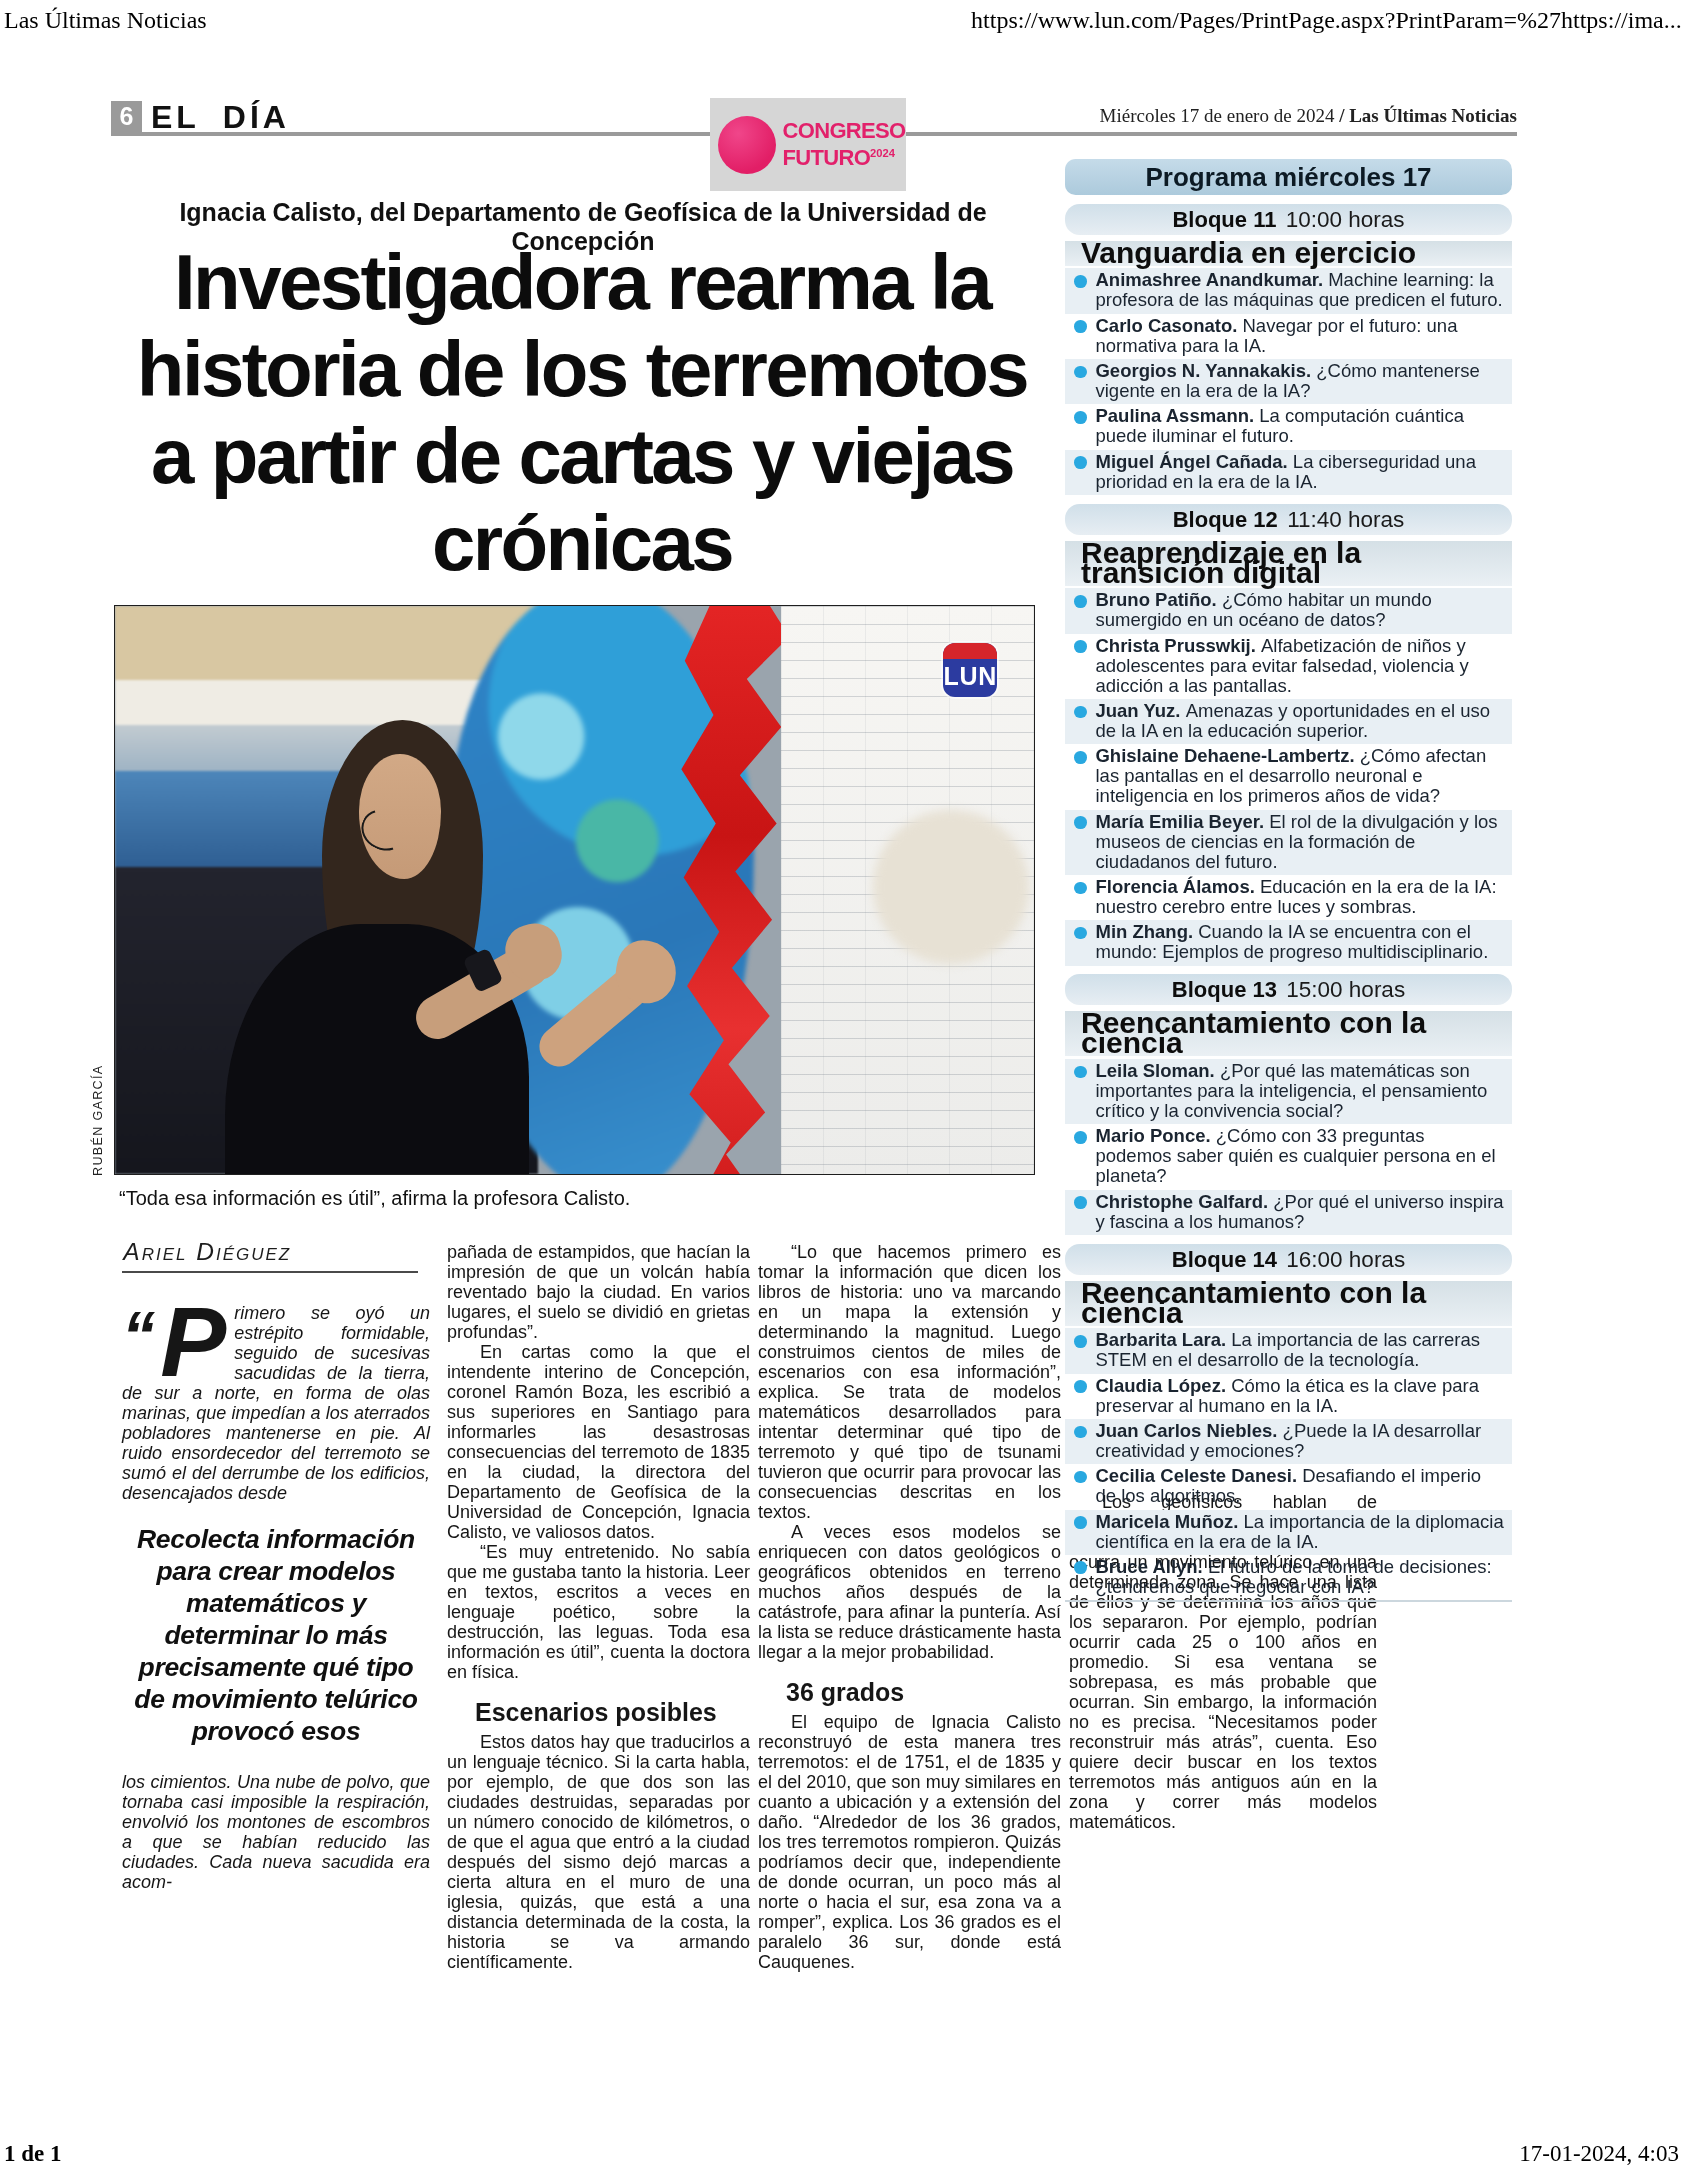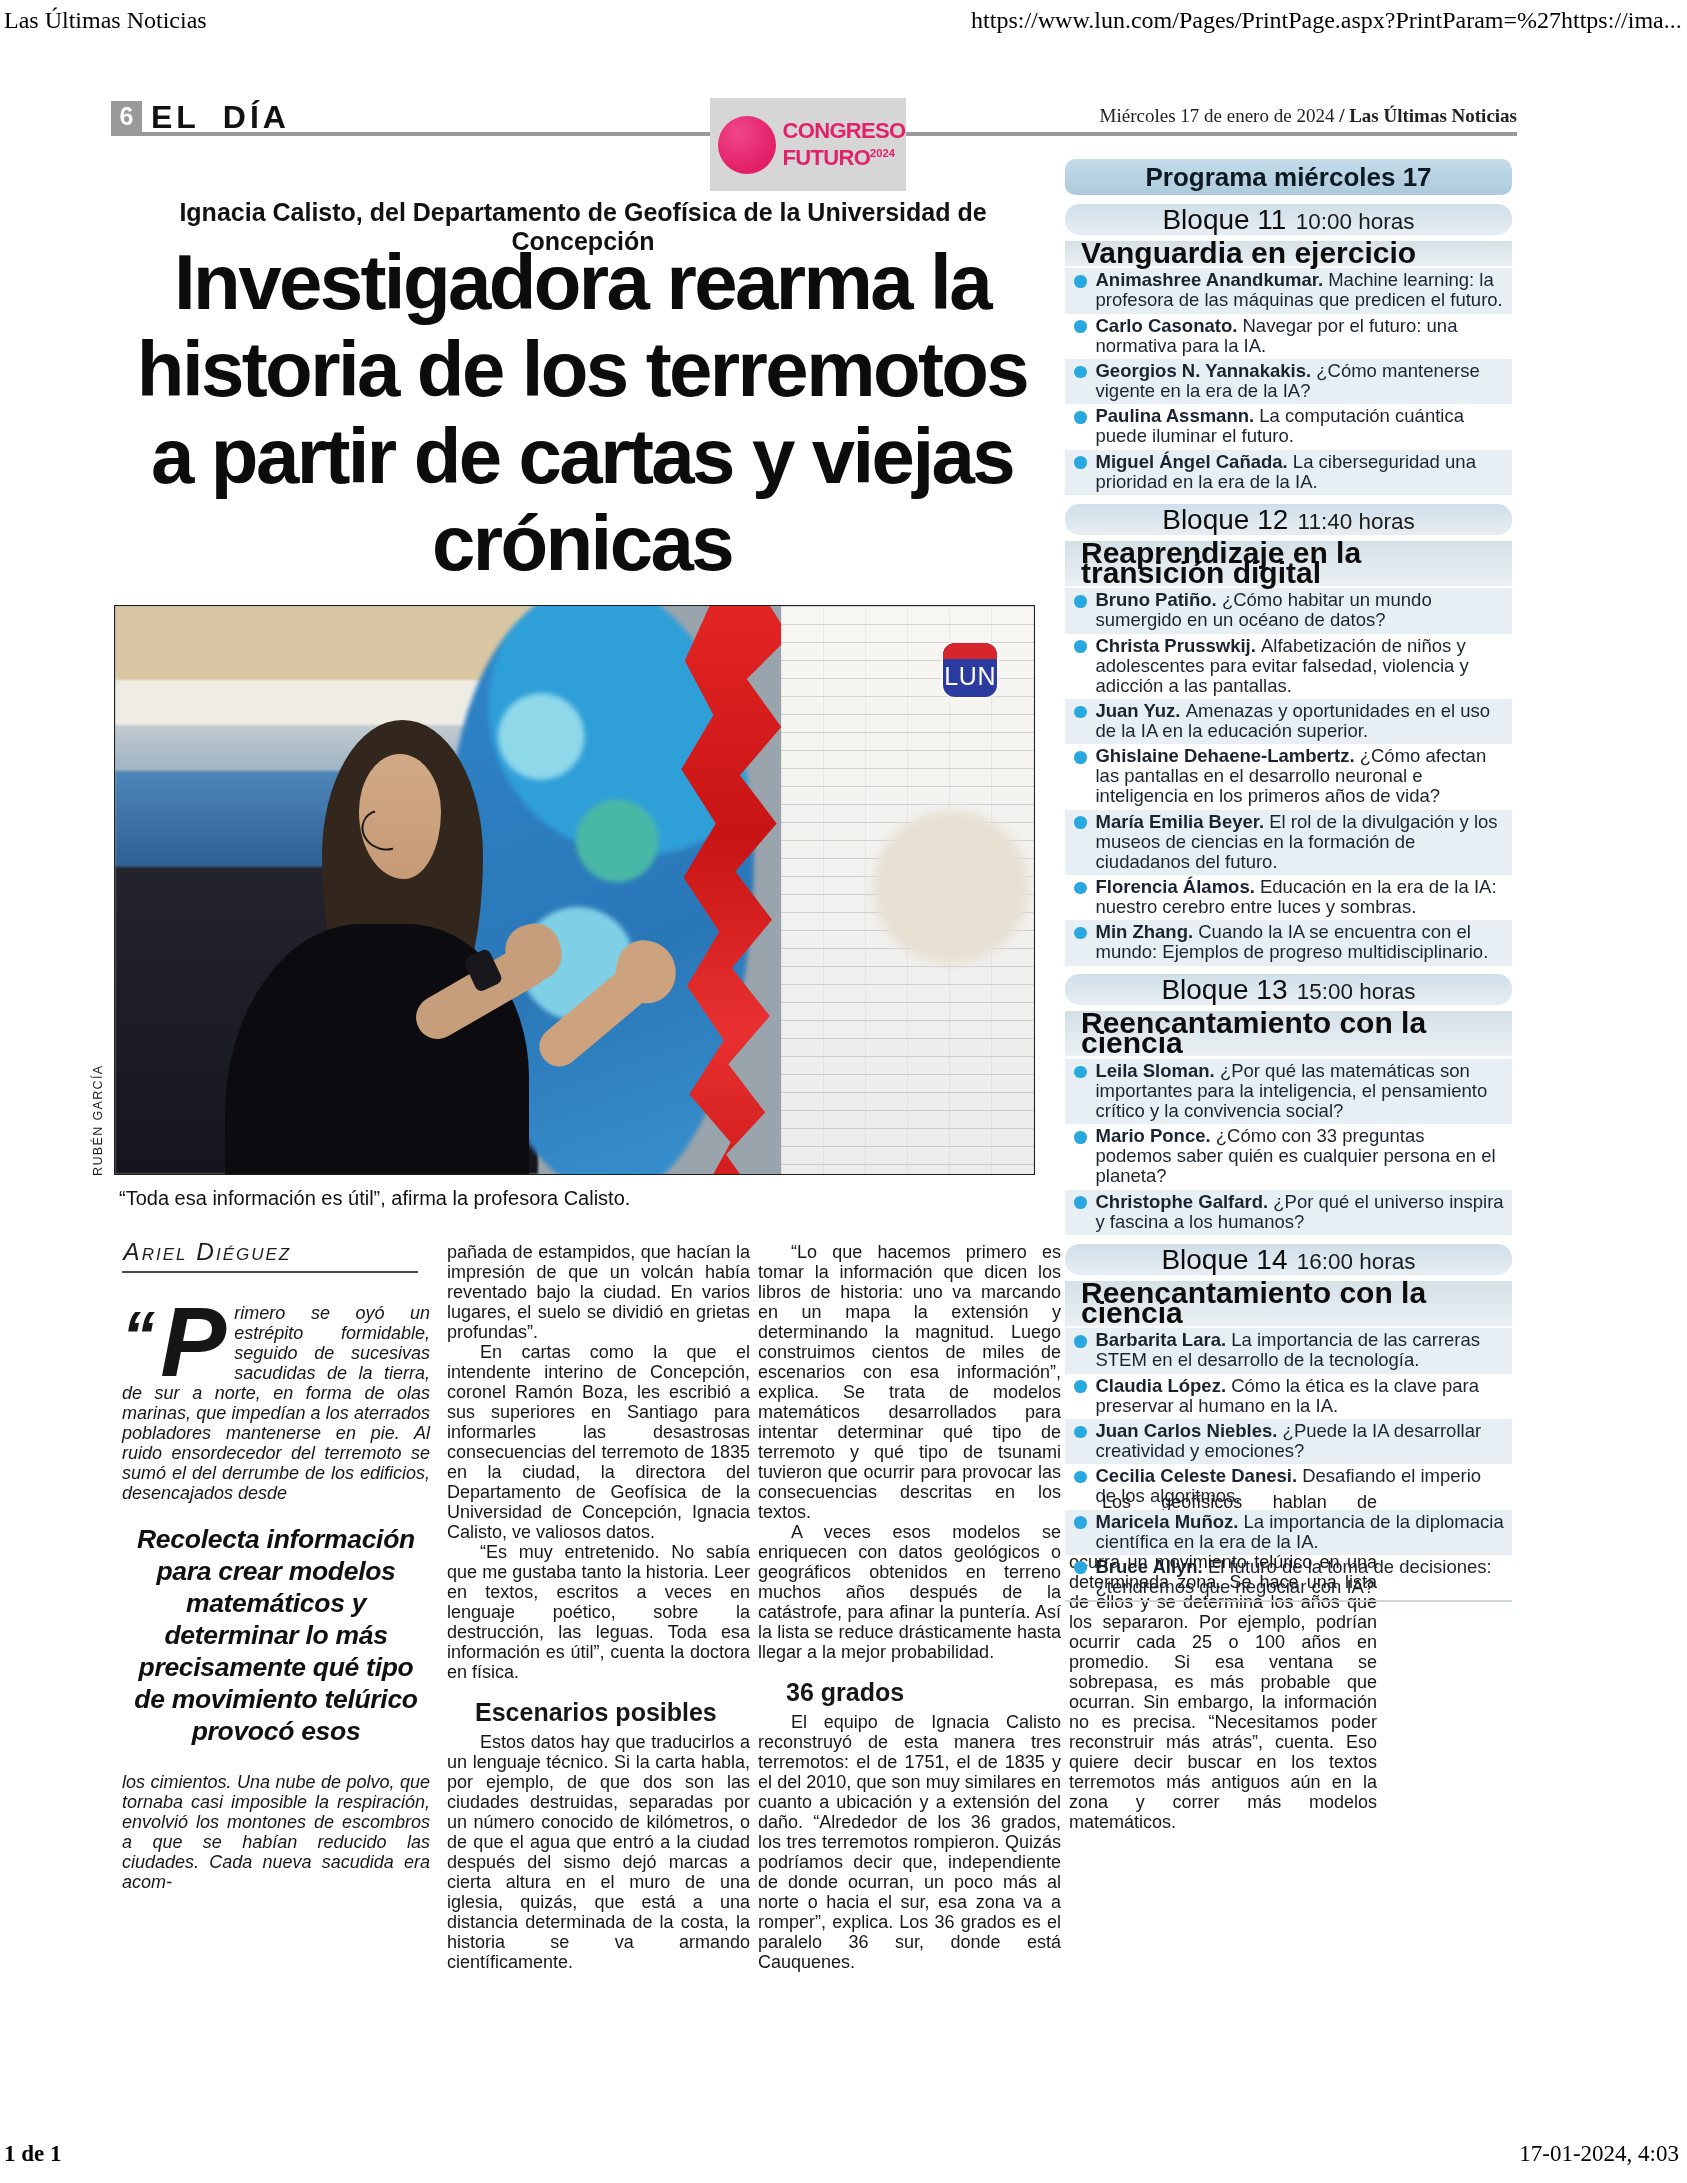--- a/index.html
+++ b/index.html
@@ -75,21 +75,21 @@
              background:#0c0c10; border-radius:45% 40% 0 0 / 75% 60% 0 0; }
   .ph-arm-r { position:absolute; left:32%; top:64%; width:16%; height:7.5%; background:#c79e7b; border-radius:40px; transform:rotate(-30deg); }
   .ph-hand-r { position:absolute; left:42.5%; top:56%; width:6%; height:10%; background:#c79e7b; border-radius:45%; transform:rotate(-15deg); }
   .ph-clicker { position:absolute; left:38.5%; top:61%; width:3%; height:6.5%; background:#17171c; border-radius:6.6px; transform:rotate(-25deg); }
   .ph-arm-l { position:absolute; left:45%; top:69%; width:14%; height:7%; background:#cda27e; border-radius:40px; transform:rotate(-40deg); }
   .ph-hand-l { position:absolute; left:54.5%; top:59%; width:6.5%; height:11%; background:#cda27e;
                border-radius:45% 55% 50% 50%; transform:rotate(12deg); }
   .ph-lun { position:absolute; right:4%; top:6.5%; width:54px; height:54px; border-radius:12px;
             background:#2c3ba0; overflow:hidden; box-shadow:0 0 0 2px rgba(255,255,255,.55); }
   .lun-red { height:30%; background:#d6252b; }
-  .lun-text { display:block; text-align:center; color:#fff; font-weight:normal; font-size:25px; line-height:34px; letter-spacing:0.7px; }
+  .lun-text { display:block; text-align:center; color:#fff; font-weight:bold; font-size:25px; line-height:34px; letter-spacing:0.7px; }
   .ph-credit { position:absolute; left:91px; top:1024px; height:152px;
                writing-mode:vertical-rl; transform:rotate(180deg);
                font-size:12.6px; letter-spacing:1.3px; color:#222; }
   .caption { position:absolute; left:119px; top:1187px; width:920px; font-size:20px; color:#111; }
 
   
   .col { position:absolute; font-size:18px; line-height:20px; text-align:justify; color:#161616; }
   .col p { margin:0; }
   .col .ind { text-indent:33px; }
   .col1 { left:122px; top:1242px; width:308px;font-style:italic; }
@@ -104,21 +104,21 @@
   .pullquote { margin:20px 2.6px 25px; font-size:26.5px; line-height:32px; font-weight:bold;
                text-align:center; color:#101010; letter-spacing:-0.3px; }
   .subhead { font-size:25px; font-weight:bold; margin:16px 0 5.3px; text-indent:28px; text-align:left; line-height:29px; }
 
   
   .program { position:absolute; left:1065px; top:159px; width:447px; font-size:18.5px; line-height:20px; color:#1a2430; }
   .pr-title { height:36px; background:linear-gradient(180deg,#c5dbe9,#accadc); border-radius:10.6px;
               text-align:center; font-weight:bold; font-size:26px; line-height:36px; color:#0c1a24; margin-bottom:6.6px; }
   .pr-banner { height:31px; border-radius:14.6px; background:linear-gradient(180deg,#d0dfe9,#e7eef3);
                text-align:center; line-height:31px; margin:8.6px 0 6px; }
-  .pr-bname { font-weight:normal; font-size:28px; color:#0d0d0d; }
+  .pr-bname { font-weight:bold; font-size:22px; color:#0d0d0d; }
   .pr-btime { font-size:22.5px; margin-left:9.3px; color:#1a1a1a; }
   .pr-theme { background:linear-gradient(180deg,#d5e0e6,#eaf0f4); font-weight:bold; font-size:30px;
               padding:2px 0 3.3px 16px; margin-bottom:2.6px; color:#0d0d0d; }
   .pr-item { display:flex; padding:2px 6.6px 3.3px 9.3px; }
   .pr-item.alt { background:#e8eff4; }
   .pr-bullet { width:12.6px; height:12.6px; border-radius:50%; background:#29a8e0; margin:4.6px 8.6px 0 0; flex:none; }
   .pr-text { flex:1; }
   .pr-speaker { font-weight:bold; }
   .pr-items:last-of-type { border-bottom:2px solid #ccd7de; }
 </style>

